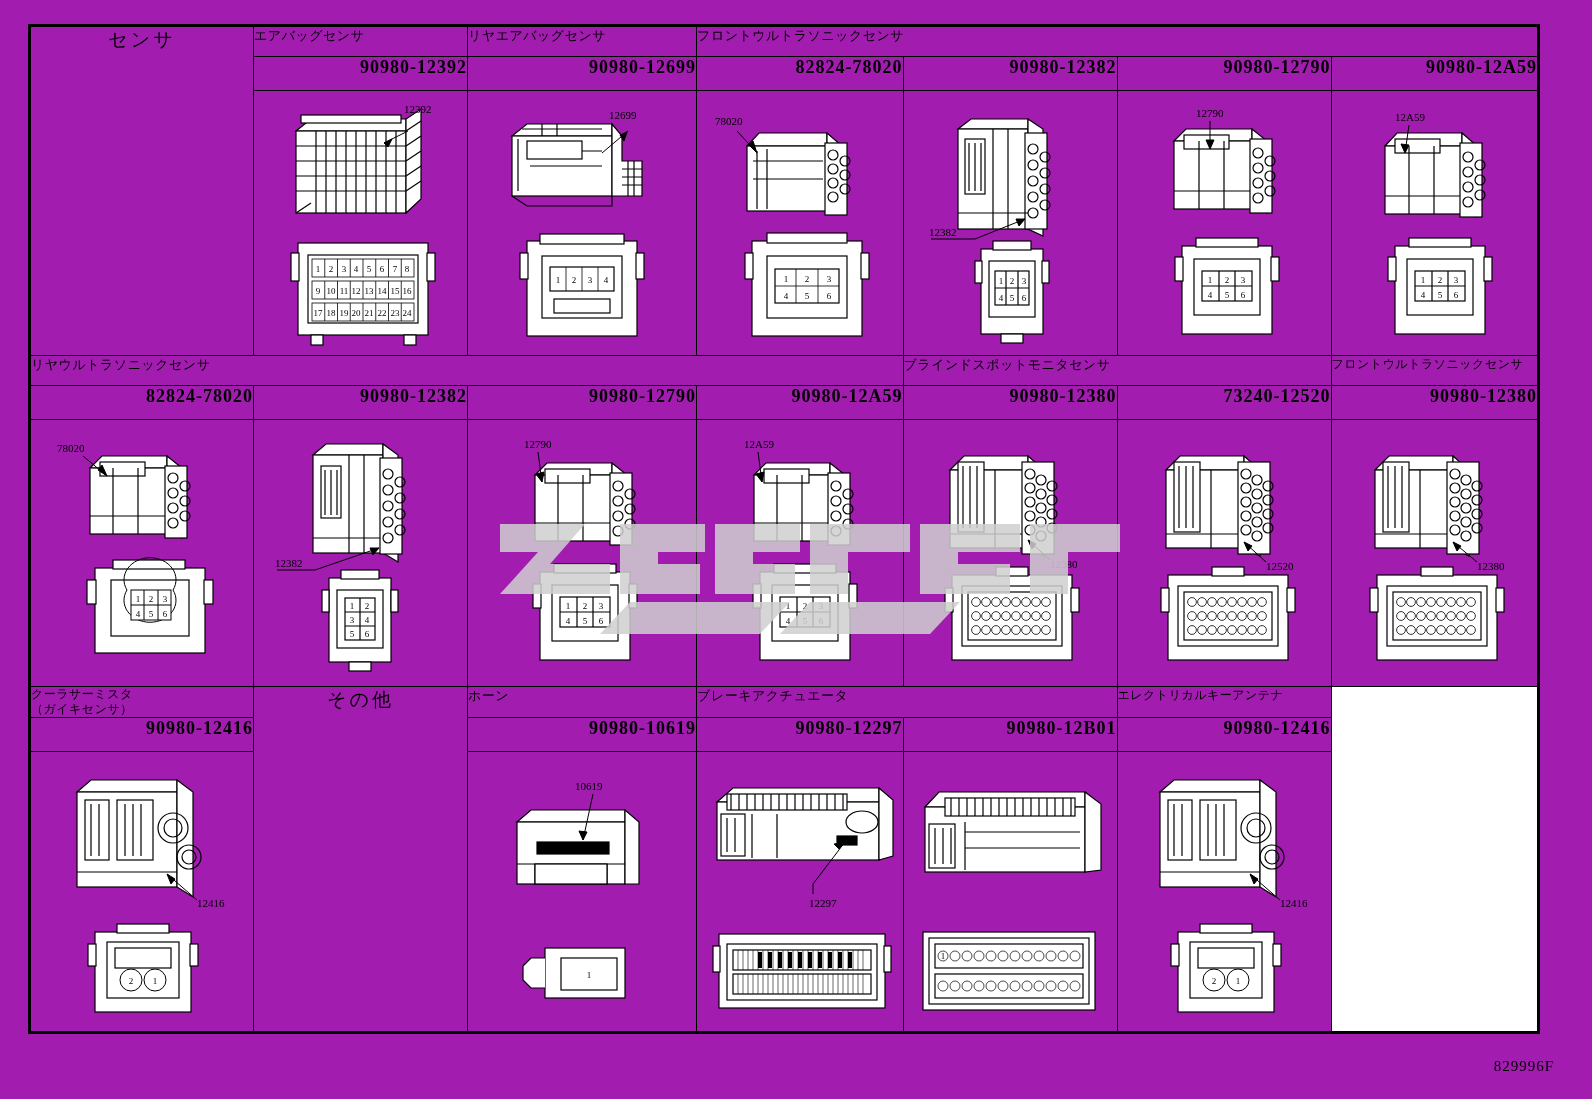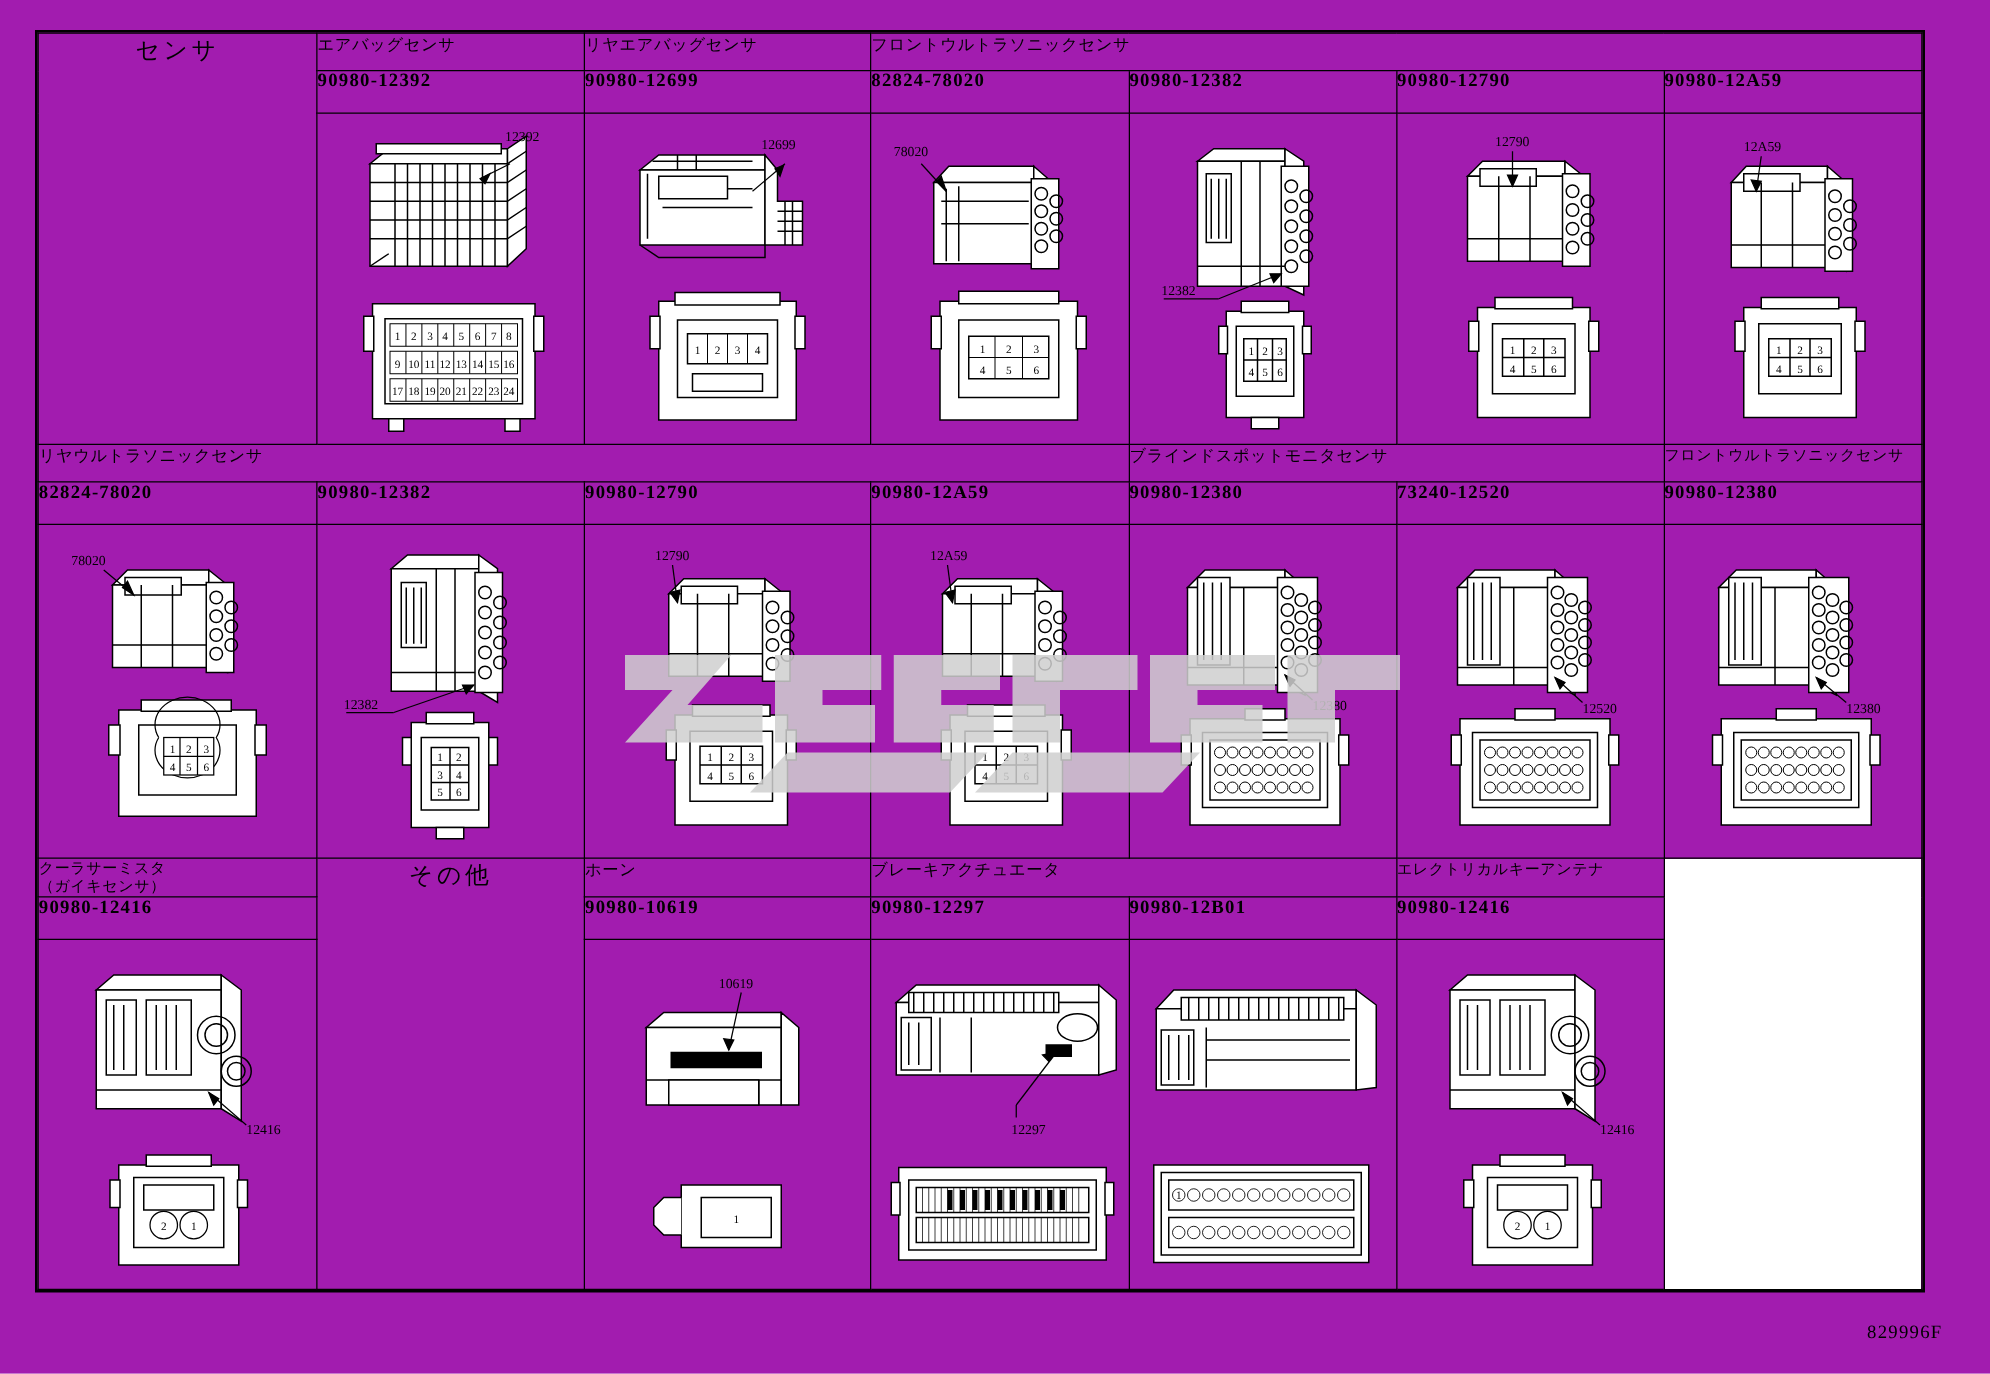--- a/index.html
+++ b/index.html
@@ -34,22 +34,22 @@
     position: relative;
   }
   .grouphdr {
     font-size: 13px;
     padding: 6px 2px 5px 2px;
     letter-spacing: 0.5px;
     color: #000;
     height: 30px;
   }
   .partno {
-    text-align: left;
-    font-size: 15px;
+    text-align: right;
+    font-size: 18px;
     font-weight: bold;
     letter-spacing: 1px;
     padding: 7px 2px 6px 2px;
     height: 34px;
     font-family: "Liberation Serif", serif;
   }
   .rowlabel {
     text-align: center;
     vertical-align: middle;
     font-size: 19px;

